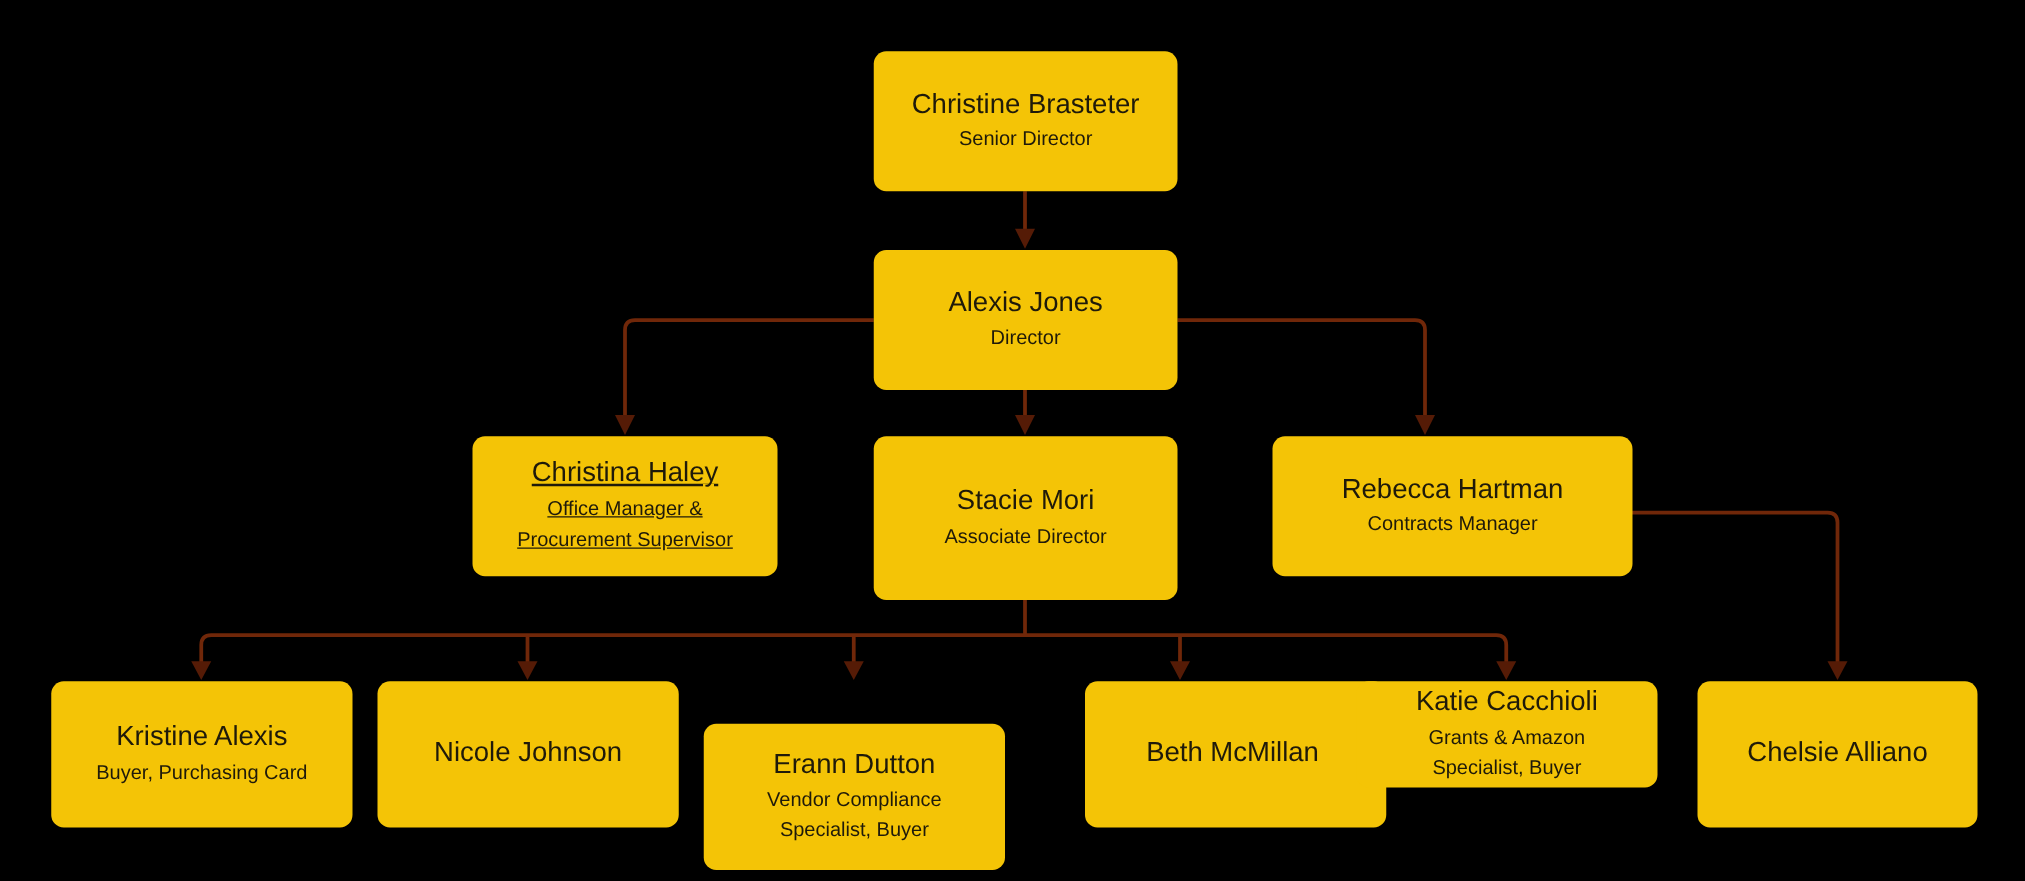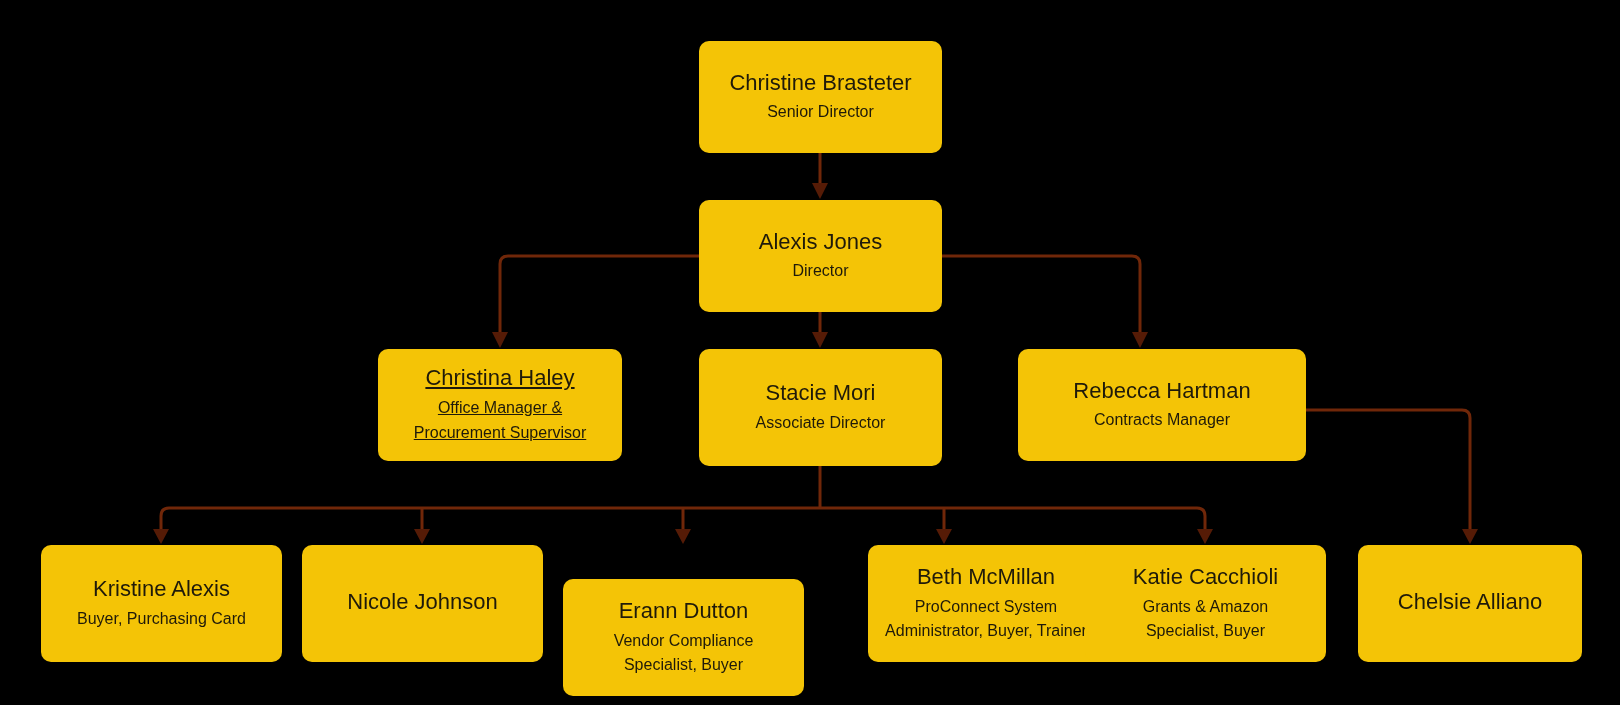--- a/index.html
+++ b/index.html
@@ -46,27 +46,27 @@
   .node .role {
     font-size: 16px;
     font-weight: 400;
     line-height: 1.55;
   }
 
   
   .pos-christine { left: 699px; top: 41px;  width: 243px; height: 112px; }
   .pos-alexis    { left: 699px; top: 200px; width: 243px; height: 112px; }
   .pos-christina { left: 378px; top: 349px; width: 244px; height: 112px; text-decoration: underline; }
-  .pos-stacie    { left: 699px; top: 349px; width: 243px; height: 117px; }
+  .pos-stacie    { left: 699px; top: 349px; width: 243px; height: 131px; }
   .pos-rebecca   { left: 1018px; top: 349px; width: 288px; height: 112px; }
   .pos-kristine  { left: 41px;   top: 545px; width: 241px; height: 117px; }
   .pos-nicole    { left: 302px;  top: 545px; width: 241px; height: 117px; }
   .pos-erann     { left: 563px;  top: 545px; width: 241px; height: 117px; margin-top: 34px; }
   .pos-beth      { left: 868px;  top: 545px; width: 241px; height: 117px; padding-left: 15px; }
-  .pos-katie     { left: 1085px; top: 545px; width: 241px; height: 117px; }
+  .pos-katie     { left: 1085px; top: 545px; width: 241px; height: 85px; }
   .pos-chelsie   { left: 1358px; top: 545px; width: 224px; height: 117px; padding: 6px 17px; }
   .pos-chelsie .role { font-size: 15px; line-height: 1.5; }
 </style>
 </head>
 <body style="--background: #000000; --node_fill: #F4C406; --node_text: #1F1A0A; --connector_line: #702709; --connector_arrow: #551B06;">
 
 <div id="canvas">
 
   <svg class="connectors" width="1620" height="705" viewBox="0 0 1620 705">
 
@@ -154,21 +154,20 @@
     <div class="name">Nicole Johnson</div>
   </div>
 
   <div class="node pos-erann">
     <div class="name">Erann Dutton</div>
     <div class="role">Vendor Compliance Specialist, Buyer</div>
   </div>
 
   <div class="node pos-beth">
     <div class="name">Beth McMillan</div>
-    <div class="role">ProConnect System Administrator, Buyer, Trainer</div>
   </div>
 
   <div class="node pos-katie">
     <div class="name">Katie Cacchioli</div>
     <div class="role">Grants &amp; Amazon Specialist, Buyer</div>
   </div>
 
   <div class="node pos-chelsie">
     <div class="name">Chelsie Alliano</div>
   </div>

